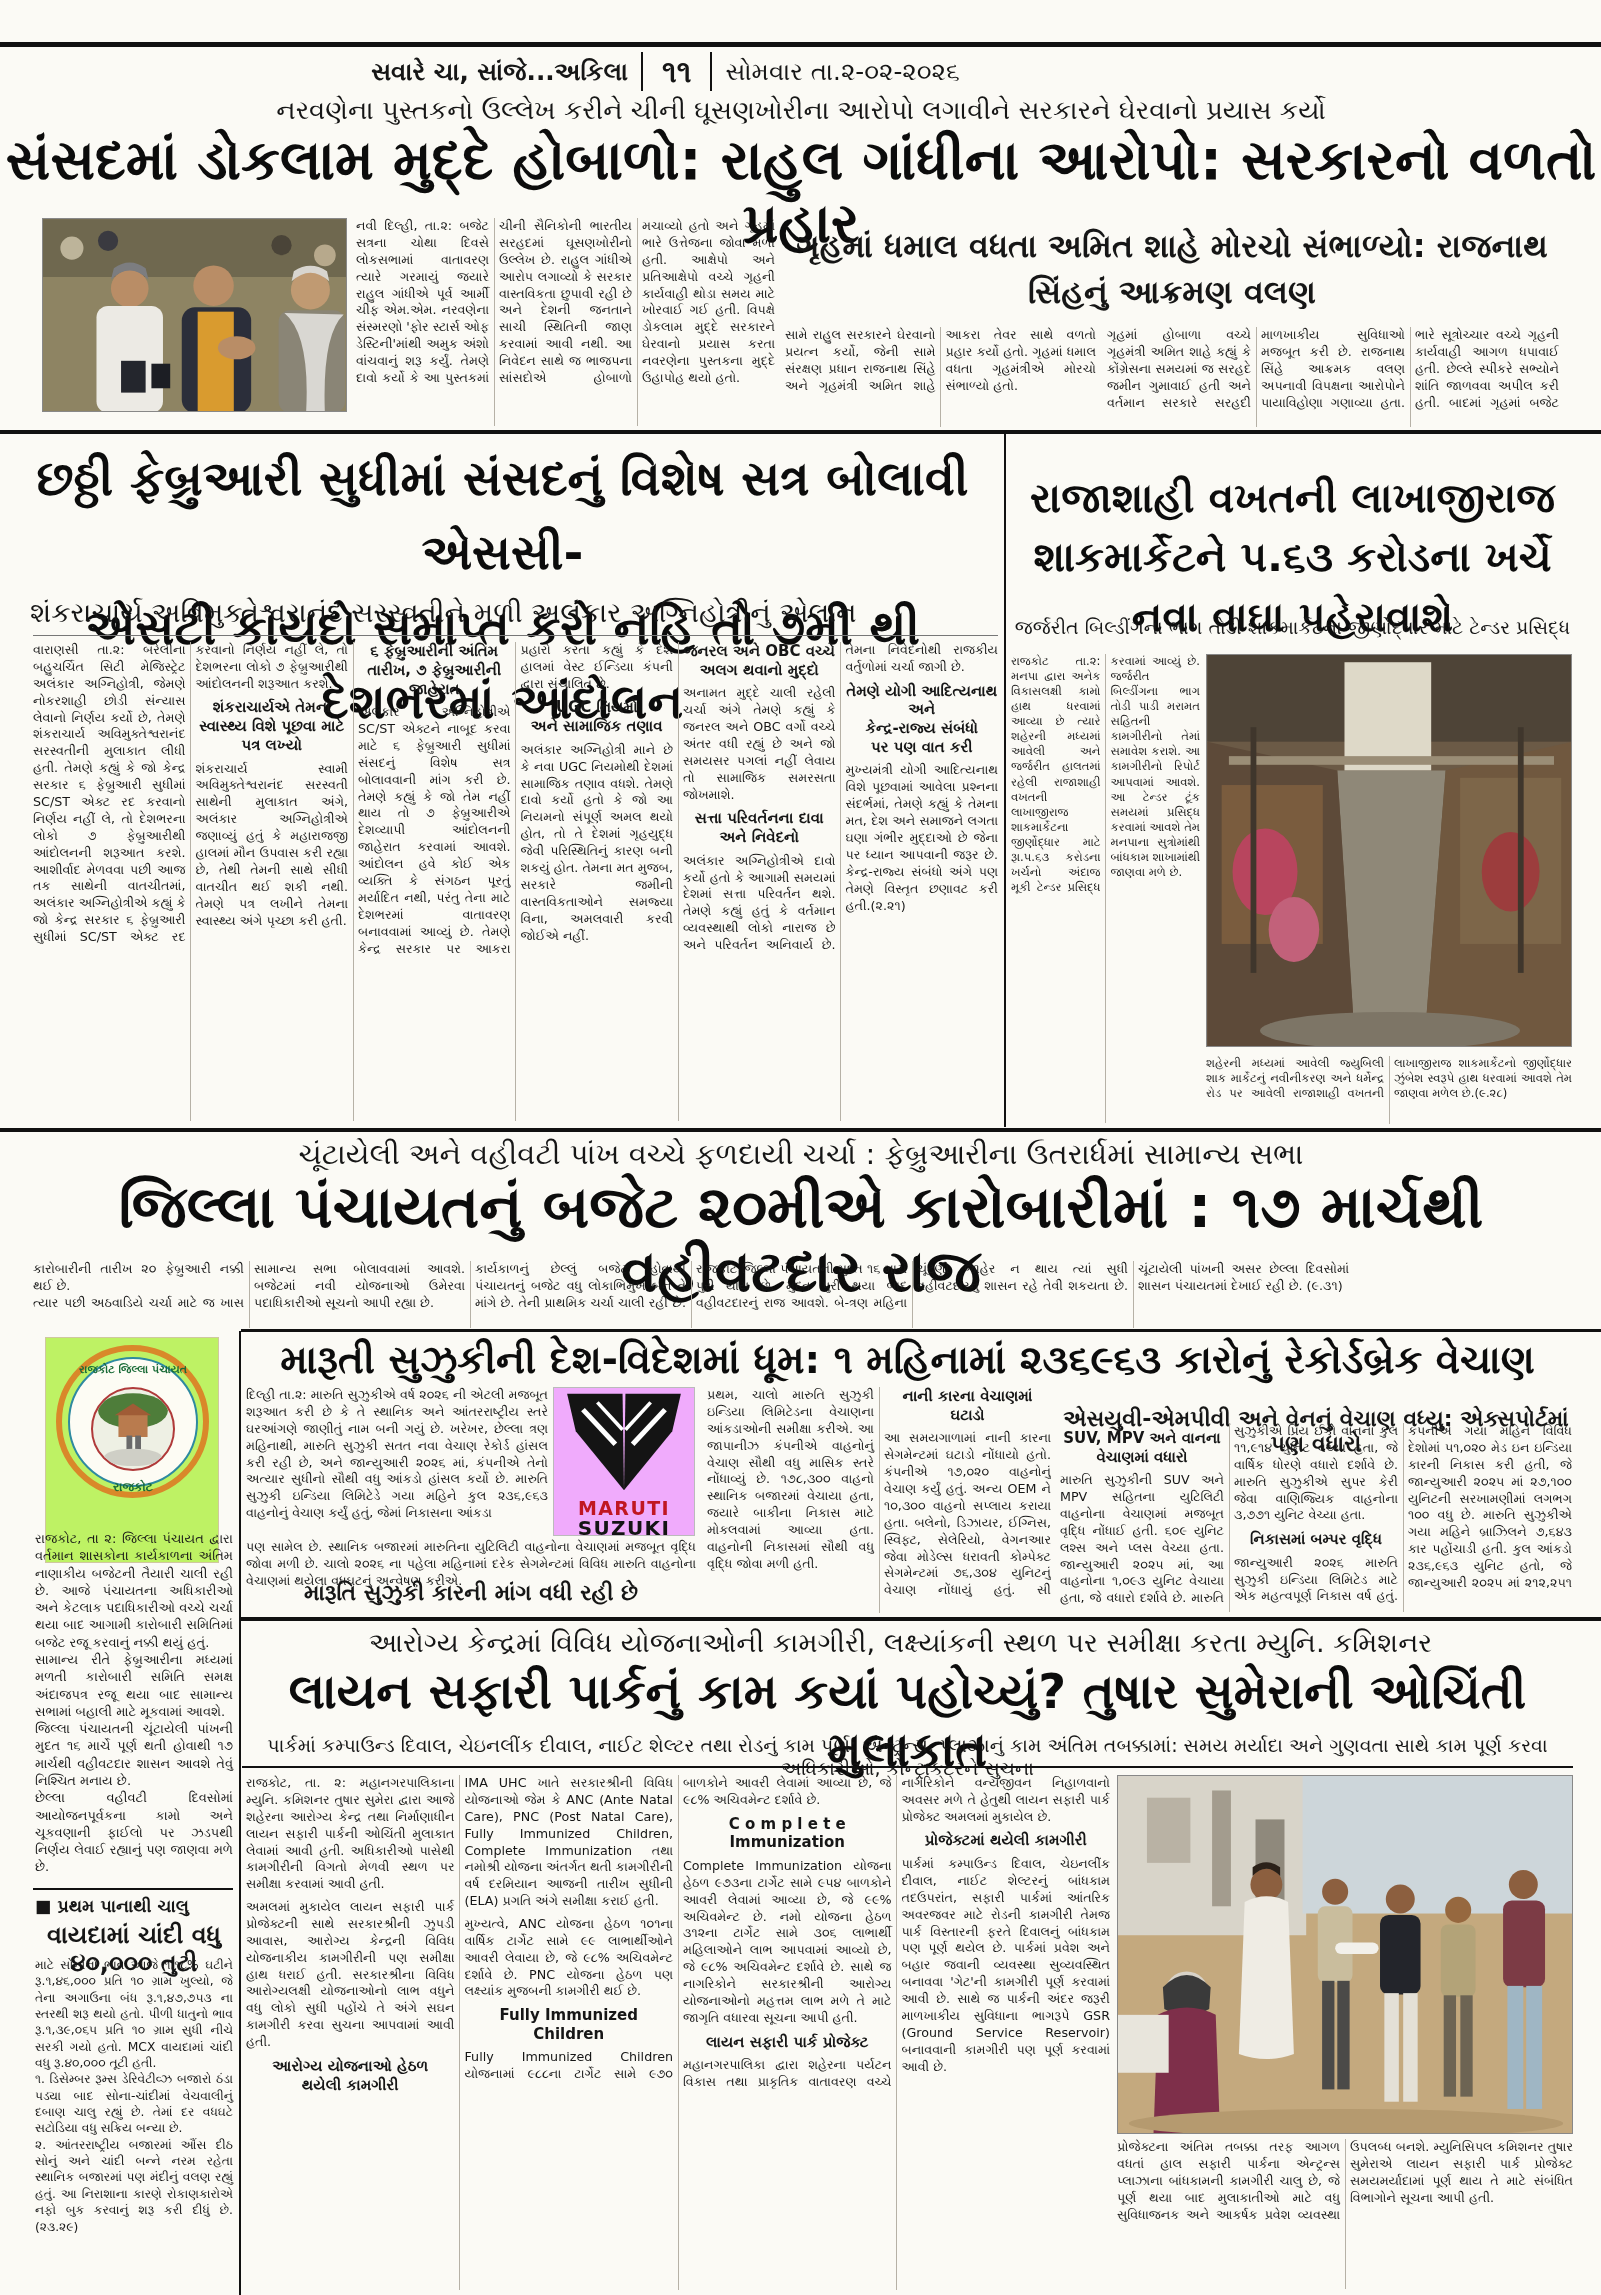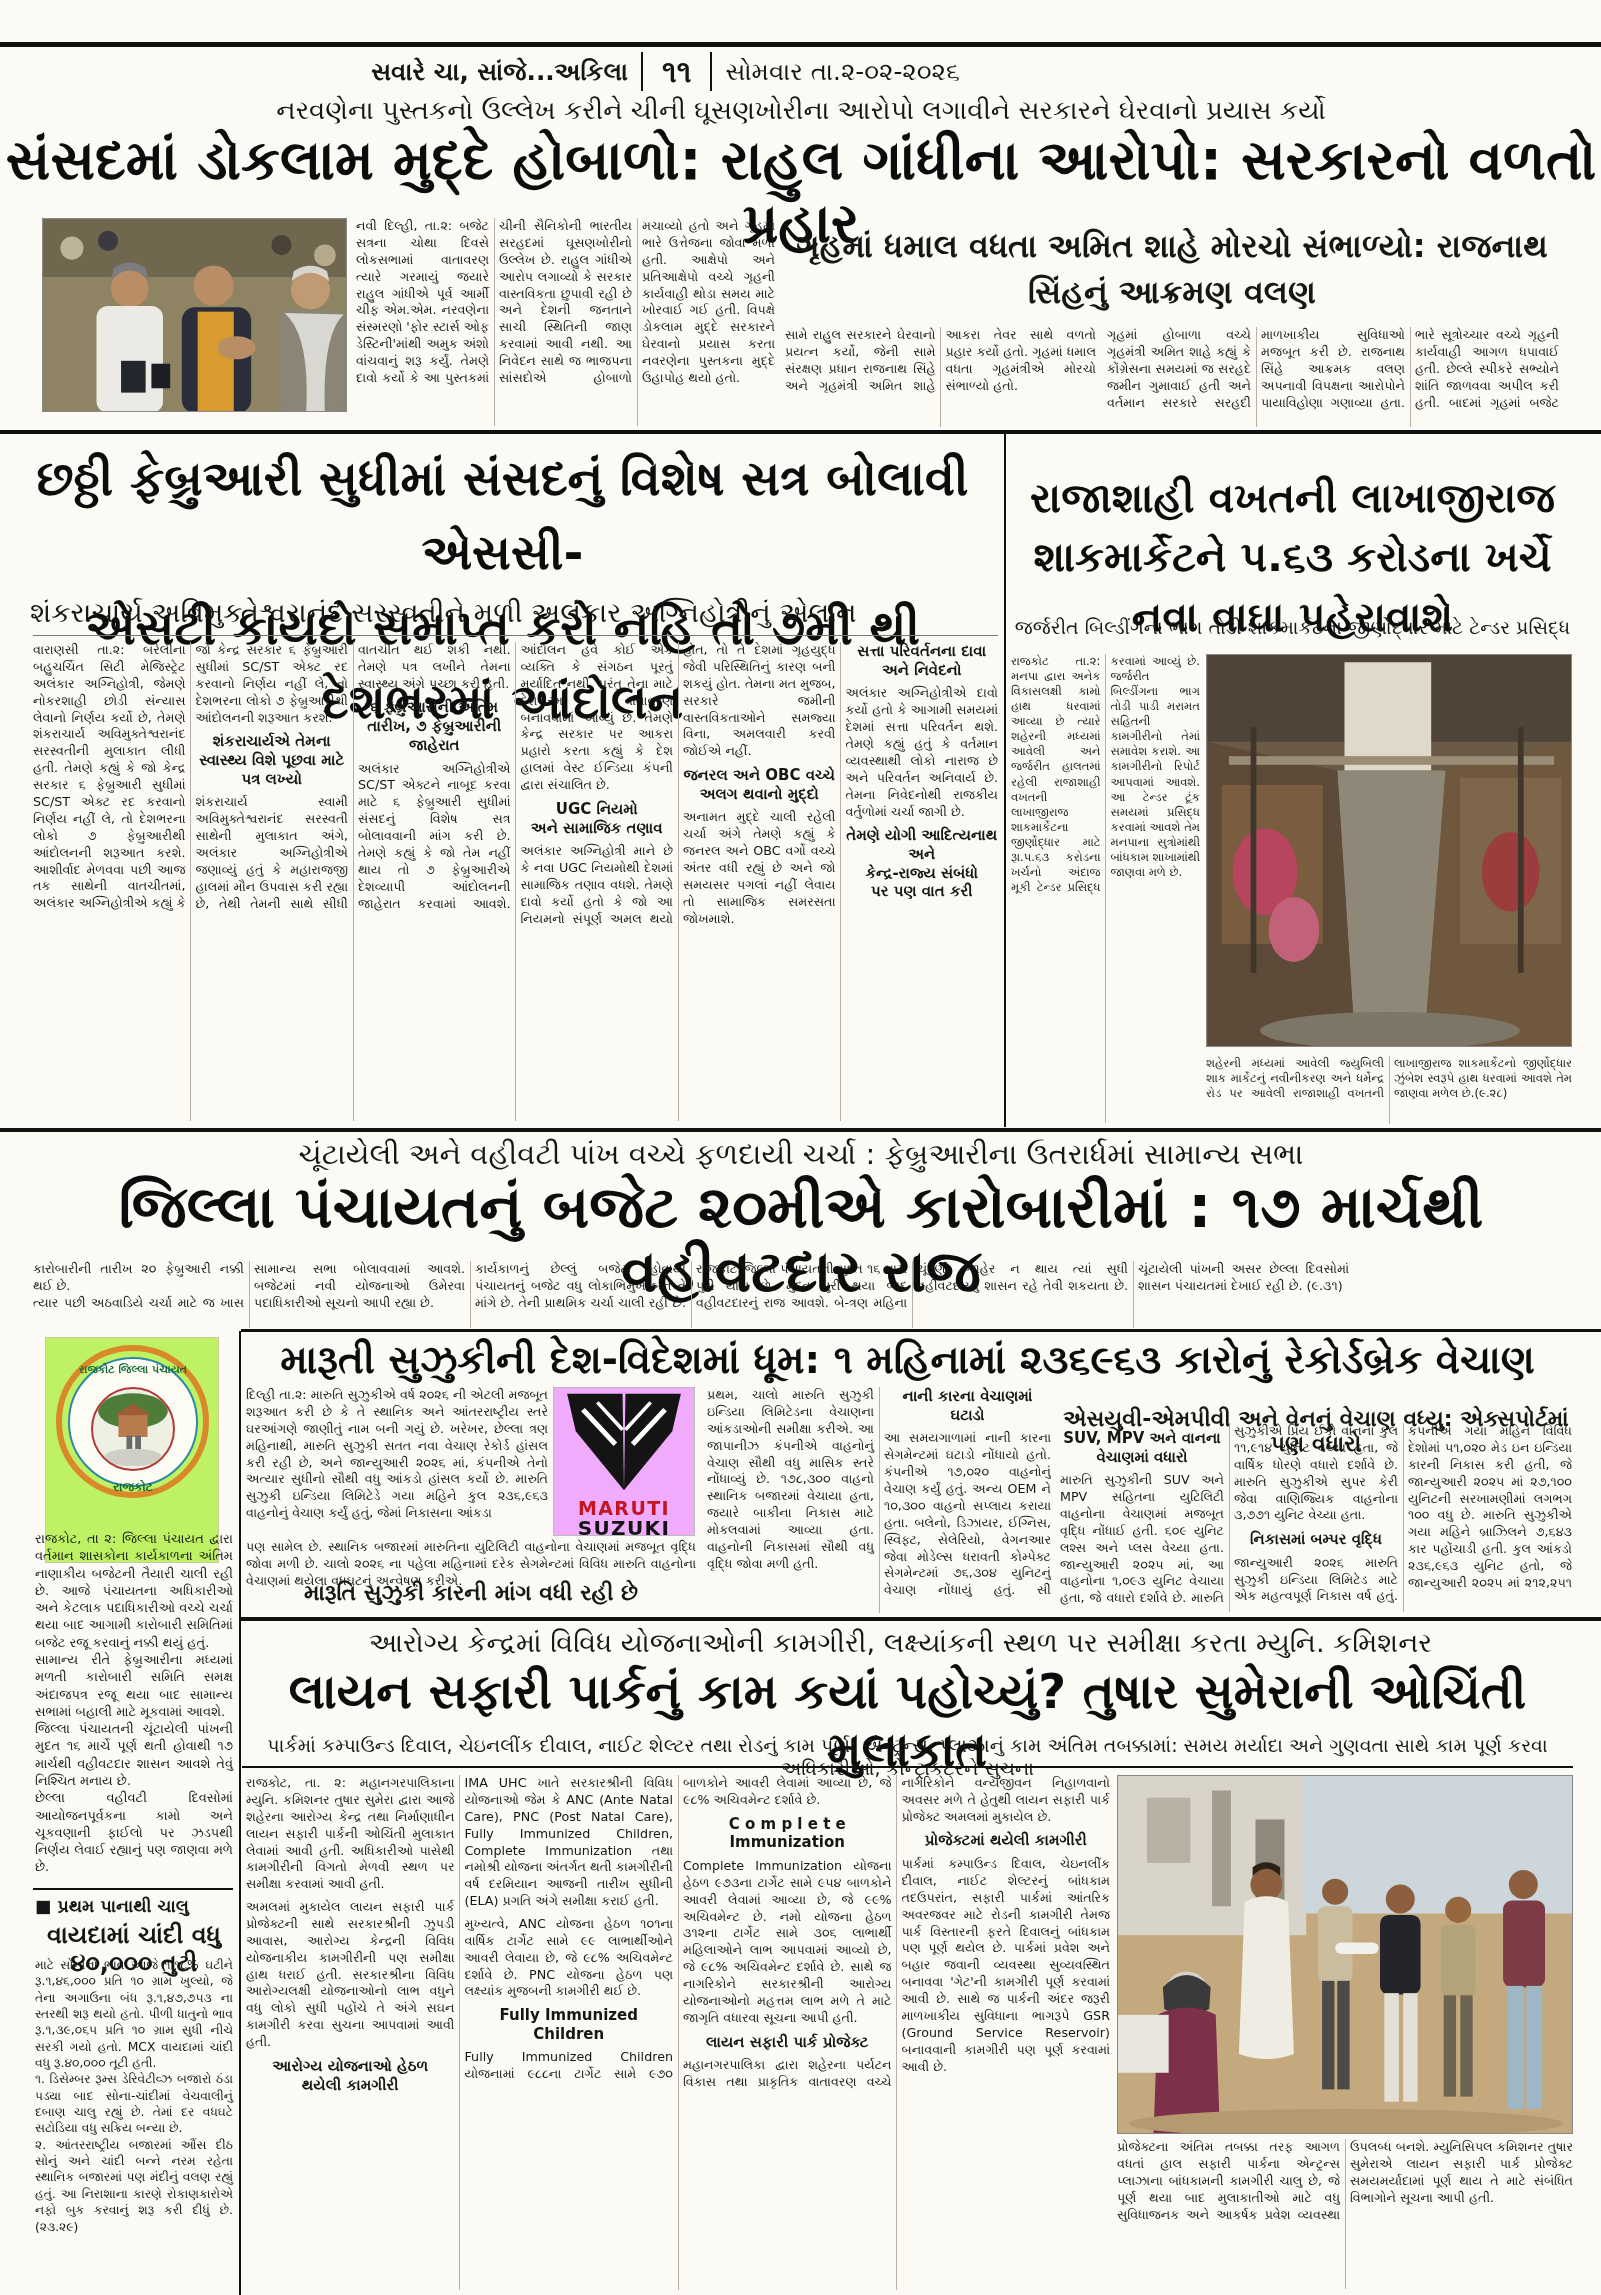--- a/index.html
+++ b/index.html
@@ -87,20 +87,21 @@
 અને સામાજિક તણાવ</h4>
       <p class="bt">અલંકાર અગ્નિહોત્રી માને છે કે નવા UGC નિયમોથી દેશમાં સામાજિક તણાવ વધશે. તેમણે દાવો કર્યો હતો કે જો આ નિયમનો સંપૂર્ણ અમલ થયો હોત, તો તે દેશમાં ગૃહયુદ્ધ જેવી પરિસ્થિતિનું કારણ બની શકયું હોત. તેમના મત મુજબ, સરકારે જમીની વાસ્તવિકતાઓને સમજ્યા વિના, અમલવારી કરવી જોઈએ નહીં.</p>
       <h4 class="ih">જનરલ અને OBC વચ્ચે
 અલગ થવાનો મુદ્દો</h4>
       <p class="bt">અનામત મુદ્દે ચાલી રહેલી ચર્ચા અંગે તેમણે કહ્યું કે જનરલ અને OBC વર્ગો વચ્ચે અંતર વધી રહ્યું છે અને જો સમયસર પગલાં નહીં લેવાય તો સામાજિક સમરસતા જોખમાશે.</p>
       <h4 class="ih">સત્તા પરિવર્તનના દાવા અને નિવેદનો</h4>
       <p class="bt">અલંકાર અગ્નિહોત્રીએ દાવો કર્યો હતો કે આગામી સમયમાં દેશમાં સત્તા પરિવર્તન થશે. તેમણે કહ્યું હતું કે વર્તમાન વ્યવસ્થાથી લોકો નારાજ છે અને પરિવર્તન અનિવાર્ય છે. તેમના નિવેદનોથી રાજકીય વર્તુળોમાં ચર્ચા જાગી છે.</p>
       <h4 class="ih">તેમણે યોગી આદિત્યનાથ અને
 કેન્દ્ર-રાજ્ય સંબંધો
 પર પણ વાત કરી</h4>
+      <p class="bt">મુખ્યમંત્રી યોગી આદિત્યનાથ વિશે પૂછવામાં આવેલા પ્રશ્નના સંદર્ભમાં, તેમણે કહ્યું કે તેમના મત, દેશ અને સમાજને લગતા ઘણા ગંભીર મુદ્દાઓ છે જેના પર ધ્યાન આપવાની જરૂર છે. કેન્દ્ર-રાજ્ય સંબંધો અંગે પણ તેમણે વિસ્તૃત છણાવટ કરી હતી.(૨.૨૧)</p>
     </div>
 
   <div class="abs rule" style="left:1004px;top:434px;width:2.2px;height:693px;"></div>
 
   <h2 class="abs headline" style="left:1011px;top:469px;width:563px;font-size:41px;line-height:1.45;white-space:pre-line;">રાજાશાહી વખતની લાખાજીરાજ
 શાકમાર્કેટને પ.૬૩ કરોડના ખર્ચે
 નવા વાઘા પહેરાવાશે</h2>
   <div class="abs subhead" style="left:1011px;top:616px;width:563px;font-size:19px;font-weight:500;">જર્જરીત બિલ્ડીંગના ભાગ તોડી શાકમાર્કેટના જીર્ણોદ્ધાર માટે ટેન્ડર પ્રસિદ્ધ</div>
   <div class="abs bt bt-sm cols c2" style="left:1011px;top:654px;width:189px;height:469px;">રાજકોટ તા.૨: મનપા દ્વારા અનેક વિકાસલક્ષી કામો હાથ ધરવામાં આવ્યા છે ત્યારે શહેરની મધ્યમાં આવેલી અને જર્જરીત હાલતમાં રહેલી રાજાશાહી વખતની લાખાજીરાજ શાકમાર્કેટના જીર્ણોદ્ધાર માટે રૂા.પ.૬૩ કરોડના ખર્ચનો અંદાજ મૂકી ટેન્ડર પ્રસિદ્ધ કરવામાં આવ્યું છે. જર્જરીત બિલ્ડીંગના ભાગ તોડી પાડી મરામત સહિતની કામગીરીનો તેમાં સમાવેશ કરાશે. આ કામગીરીનો રિપોર્ટ આપવામાં આવશે. આ ટેન્ડર ટૂંક સમયમાં પ્રસિદ્ધ કરવામાં આવશે તેમ મનપાના સુત્રોમાંથી બાંધકામ શાખામાંથી જાણવા મળે છે.</div>
   <div class="abs photo" style="left:1206px;top:654px;width:366px;height:393px;">

